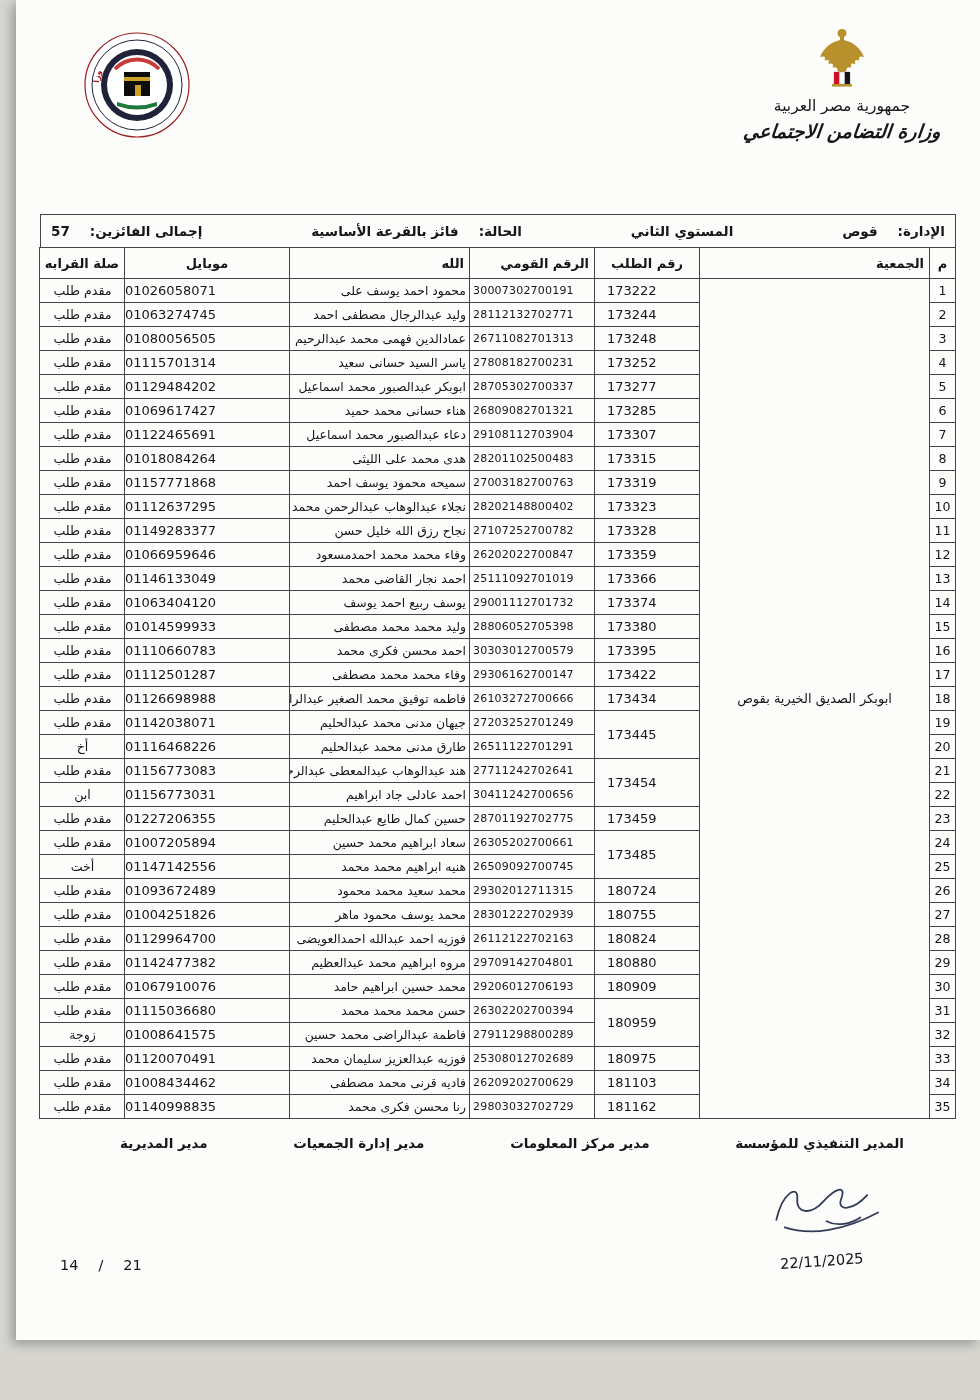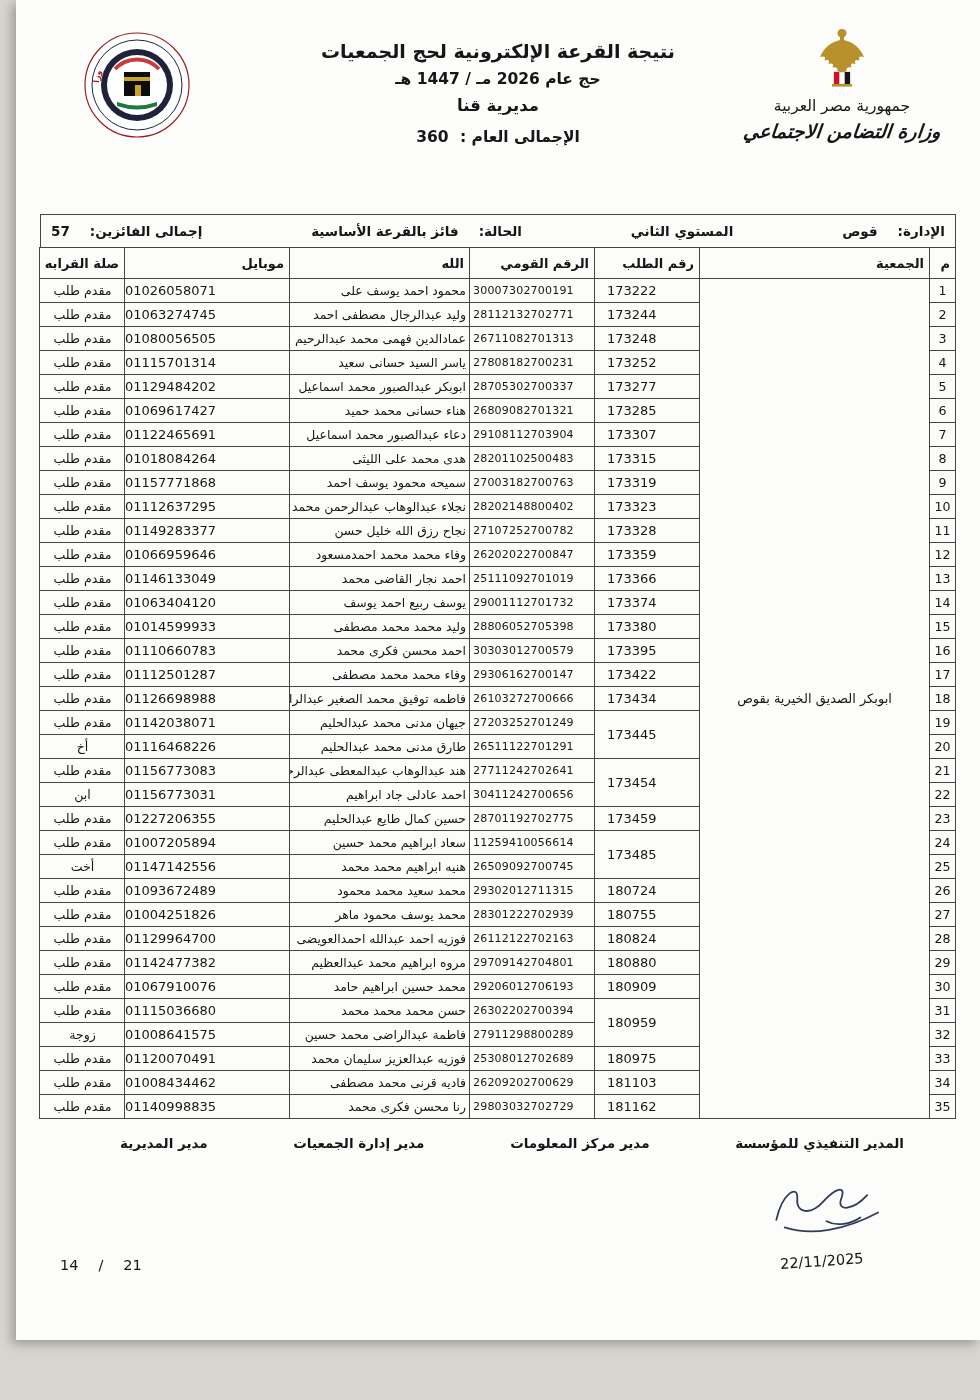--- a/index.html
+++ b/index.html
@@ -29,21 +29,21 @@
   .grid-wrap { width:916px; margin:8px auto 0; }
   .info-bar {
     display:flex; justify-content:space-between; align-items:center;
     border:1px solid #454545; border-bottom:none;
     padding:8px 10px; font-weight:bold; font-size:13.5px;
   }
   .info-pair { display:flex; gap:20px; }
   table { width:100%; border-collapse:collapse; table-layout:fixed; }
   th, td { border:1px solid #454545; overflow:hidden; white-space:nowrap; }
   thead th { font-size:13px; font-weight:bold; height:31px; padding:0 5px; text-align:right; }
-  th.h-num, th.h-req, th.h-mob, th.h-rel { }
+  th.h-num, th.h-req, th.h-mob, th.h-rel { text-align:center; }
   tbody td { height:24px; padding:0 3px; }
   .c-num  { text-align:center; font-size:12.6px; }
   .c-assoc{ text-align:center; font-size:13px; }
   .c-req  { text-align:left; padding-left:12px; font-size:13px; }
   .c-nid  { text-align:left; font-size:11px; letter-spacing:.2px; }
   .c-name { text-align:right; font-size:12.4px; }
   .c-mob  { text-align:left; padding-left:0; font-size:13px; }
   .c-rel  { text-align:center; padding-left:4px; font-size:12.6px; }
   
   .sign-row {
@@ -67,29 +67,20 @@
         <path d="M30 3 C27 3 25.5 5 25.5 7.5 C25.5 9 26.5 10.5 28 11 L28 14 C20 16 12 21 8 31 C12.5 29.5 14 31 12.5 34.5 C16.5 33 18 34.5 16.5 38 C20.5 36.5 22 38 20.5 41.5 C24 40.5 26 42 25.5 45 L28 46 L28 48 L32 48 L32 46 L34.5 45 C34 42 36 40.5 39.5 41.5 C38 38 39.5 36.5 43.5 38 C42 34.5 43.5 33 47.5 34.5 C46 31 47.5 29.5 52 31 C48 21 40 16 32 14 L32 11 C33.5 10.5 34.5 9 34.5 7.5 C34.5 5 33 3 30 3 Z" fill="#b8902c"></path>
         <rect x="22" y="46" width="16" height="12" fill="#fff" stroke="#888" stroke-width="0.4"></rect>
         <rect x="22" y="46" width="5.3" height="12" fill="#ce1126"></rect>
         <rect x="32.7" y="46" width="5.3" height="12" fill="#16161a"></rect>
         <rect x="20" y="58" width="20" height="2.6" fill="#b8902c"></rect>
       </svg>
       <div class="gov-country">جمهورية مصر العربية</div>
       <div class="gov-ministry">وزارة التضامن الاجتماعي</div>
     </div>
 
-    <div class="title-block">
-      <div class="title-main">نتيجة القرعة الإلكترونية لحج الجمعيات</div>
-      <div class="title-sub">حج عام 2026 مـ / 1447 هـ</div>
-      <div class="title-dir">مديرية قنا</div>
-      <div class="title-total">
-        <span>الإجمالى العام :</span>
-        <span>360</span>
-      </div>
-    </div>
 
     <div class="logo-block">
       <svg width="106" height="106" viewBox="0 0 106 106">
         <defs>
           <path id="arcTop" d="M 15 53 A 38 38 0 0 1 91 53" fill="none"></path>
         </defs>
         <circle cx="53" cy="53" r="52" fill="#ffffff" stroke="#9a2020" stroke-width="1.2"></circle>
         <circle cx="53" cy="53" r="45" fill="#ffffff" stroke="#222437" stroke-width="1"></circle>
         <text font-size="8" fill="#b01818" font-weight="bold">
           <textPath href="#arcTop" startOffset="12%">وزارة التضامن الاجتماعي</textPath>
@@ -326,21 +317,21 @@
             <td class="c-num">23</td>
             <td class="c-req">173459</td>
             <td class="c-nid">28701192702775</td>
             <td class="c-name">حسين كمال طايع عبدالحليم</td>
             <td class="c-mob">01227206355</td>
             <td class="c-rel">مقدم طلب</td>
           </tr>
           <tr>
             <td class="c-num">24</td>
             <td class="c-req" rowspan="2">173485</td>
-            <td class="c-nid">11259410056614</td>
+            <td class="c-nid">26305202700661</td>
             <td class="c-name">سعاد ابراهيم محمد حسين</td>
             <td class="c-mob">01007205894</td>
             <td class="c-rel">مقدم طلب</td>
           </tr>
           <tr>
             <td class="c-num">25</td>
             <td class="c-nid">26509092700745</td>
             <td class="c-name">هنيه ابراهيم محمد محمد</td>
             <td class="c-mob">01147142556</td>
             <td class="c-rel">أخت</td>

